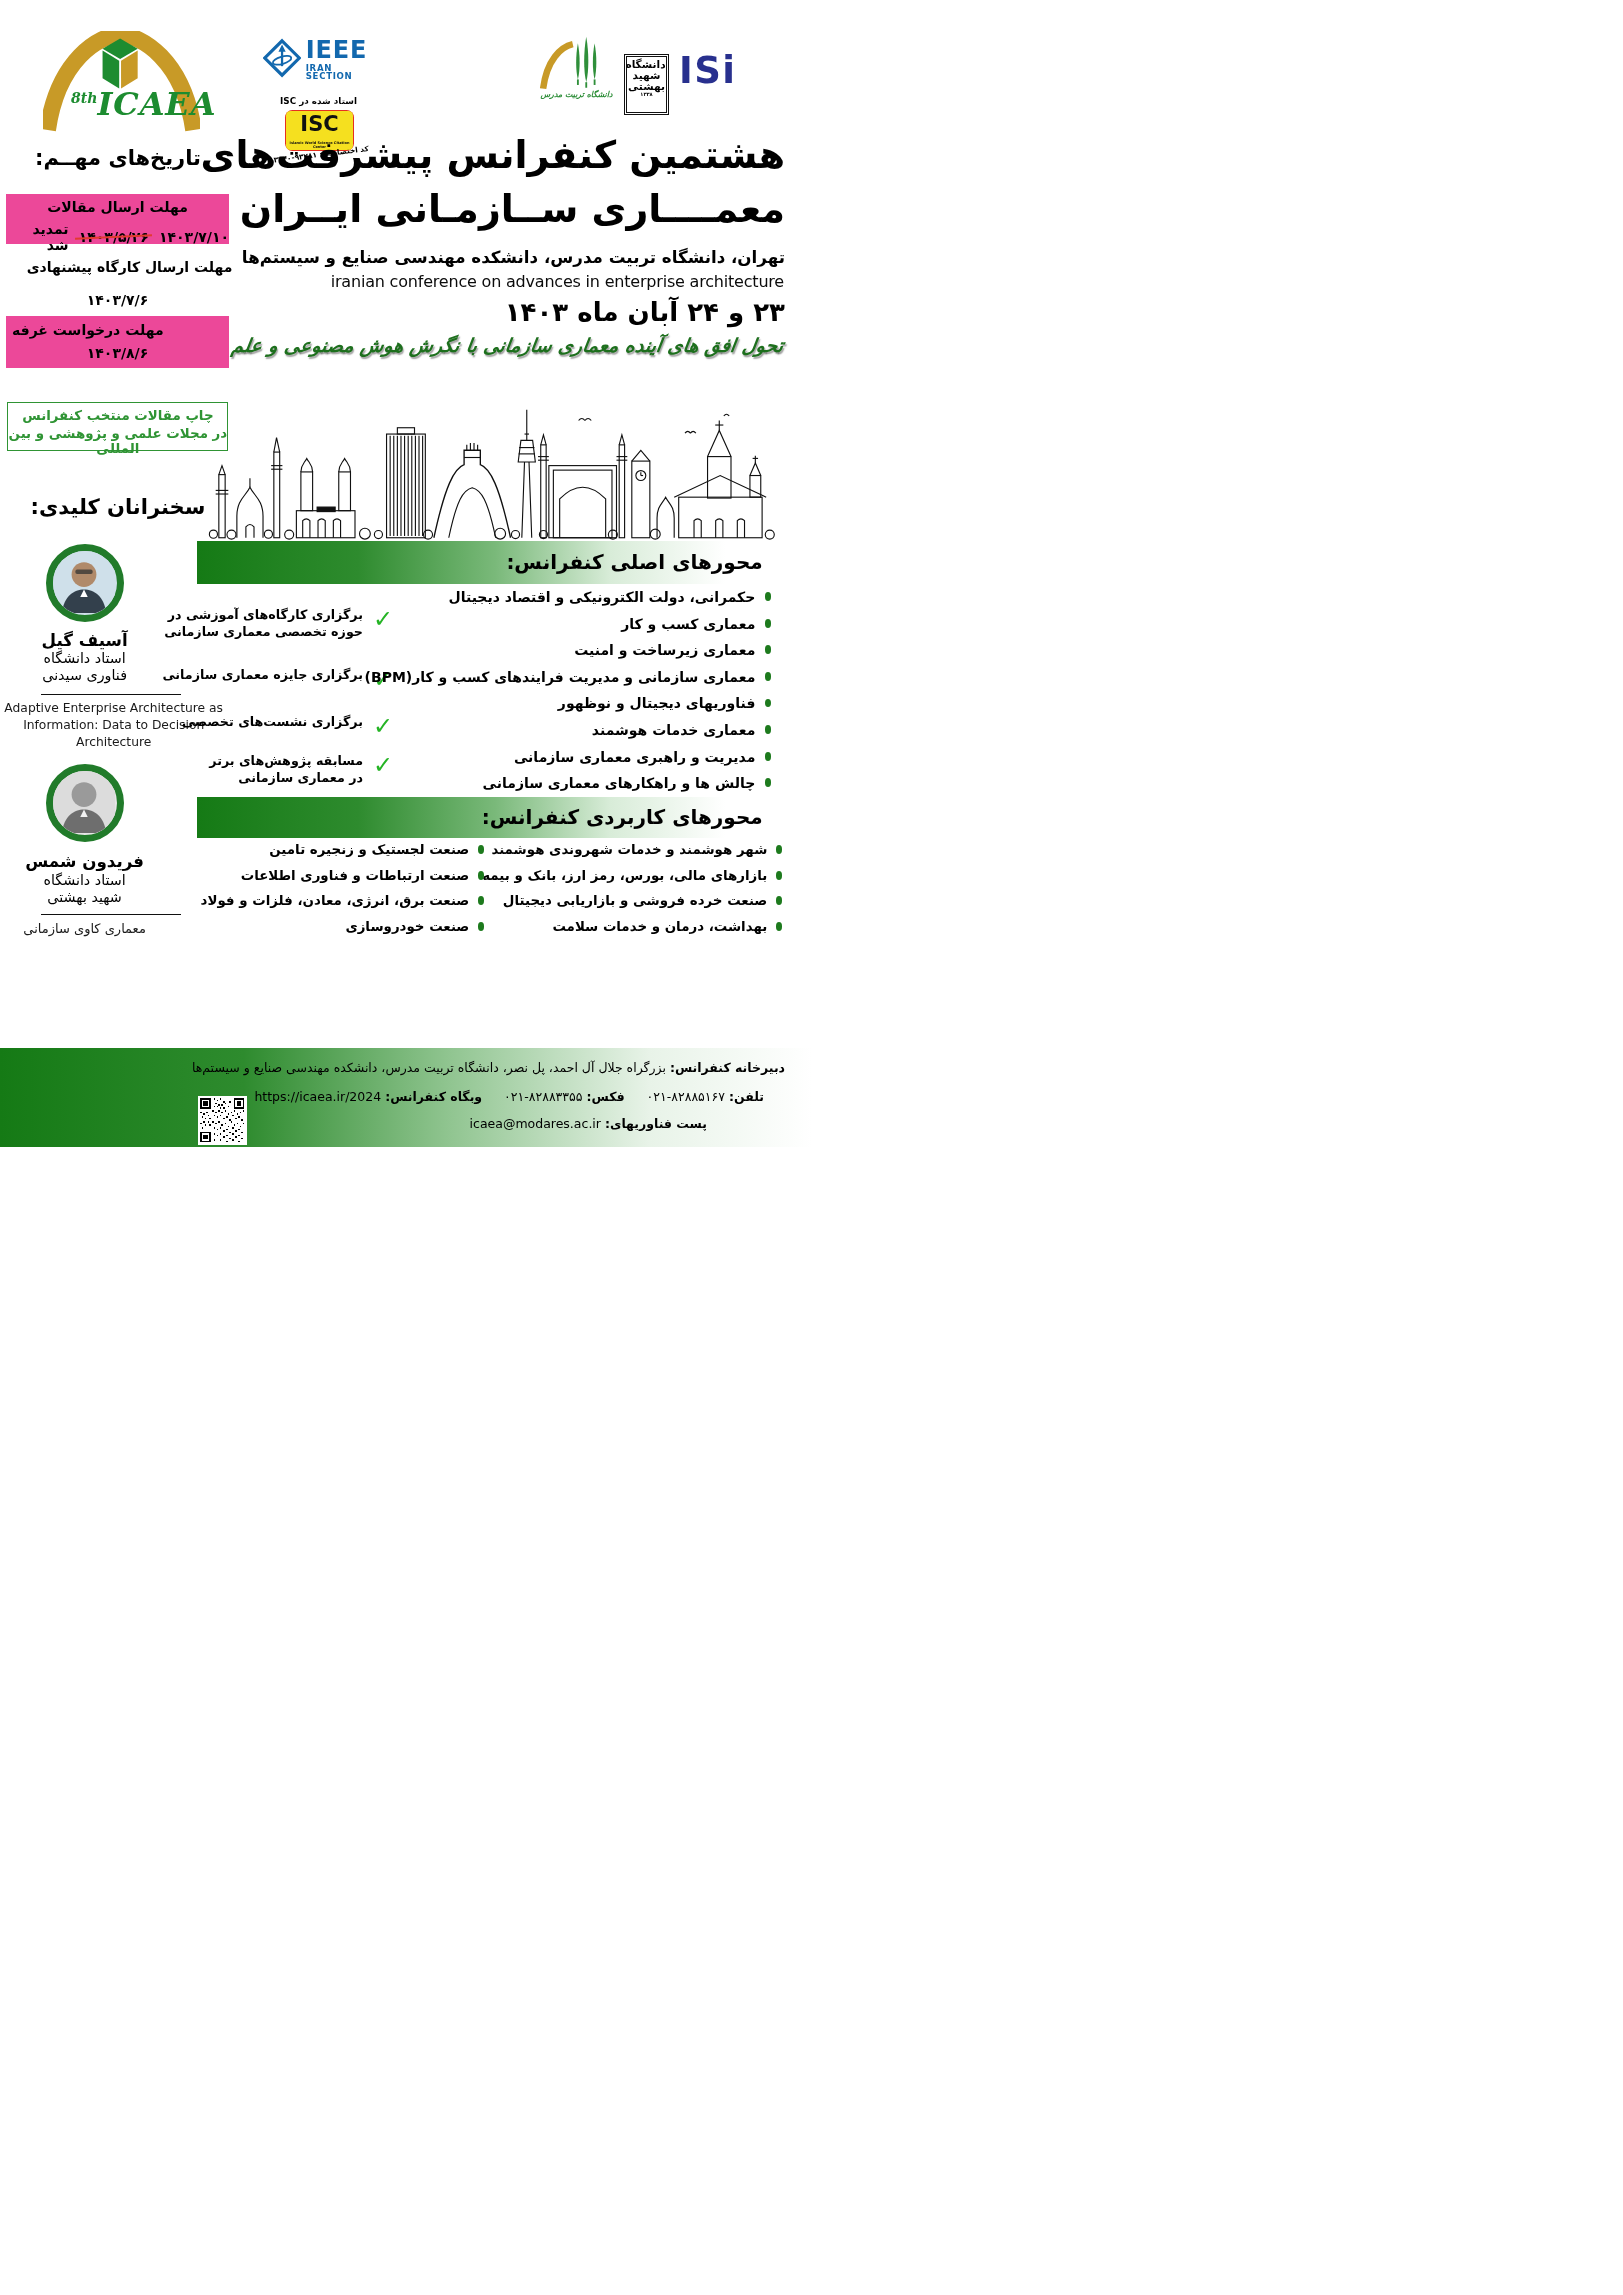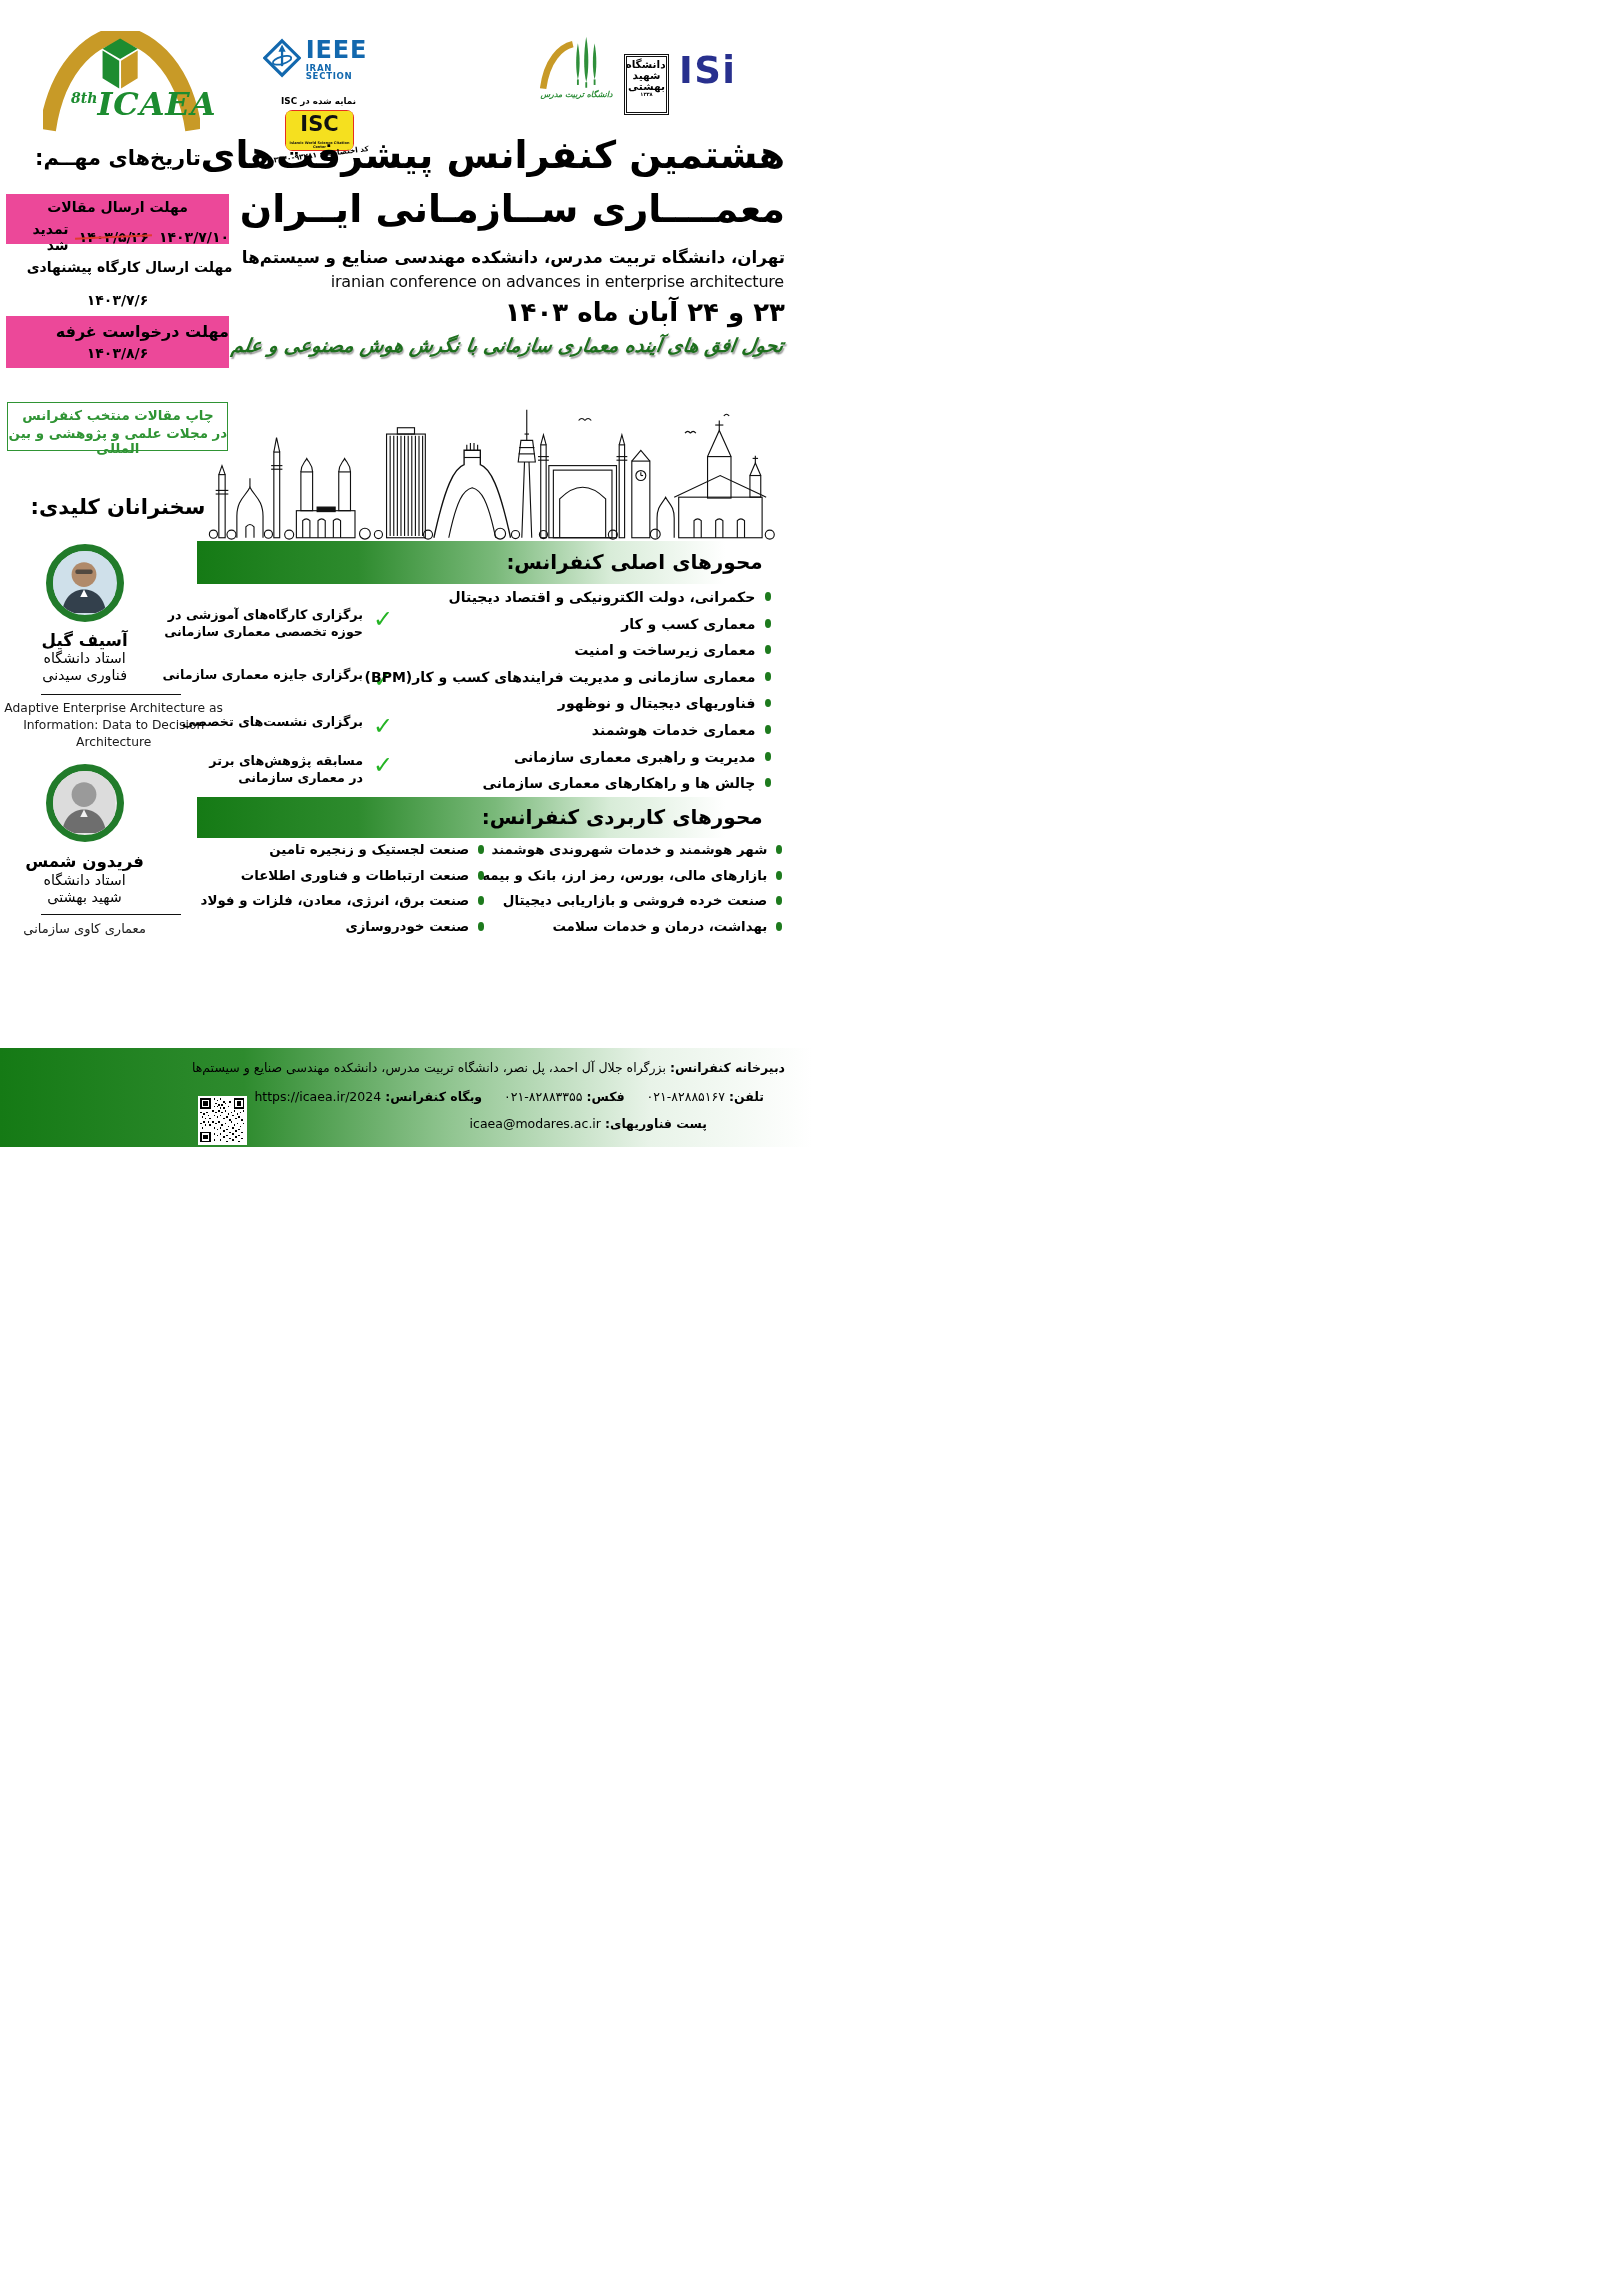--- a/index.html
+++ b/index.html
@@ -53,21 +53,21 @@
   .box-papers{left:6px;top:194px;width:223px;height:50px;}
   .box-label{position:absolute;top:4.6px;left:0;right:0;text-align:center;font-size:14px;font-weight:600;}
   .dates-row{position:absolute;top:27px;left:0;right:0;display:flex;direction:rtl;justify-content:center;
              align-items:center;gap:10.2px;font-size:14px;font-weight:600;}
   .strike{position:relative;}
   .strike::after{content:"";position:absolute;left:-3.7px;right:-3.7px;top:46%;height:2.3px;background:#e23b2e;
                  transform:rotate(-2.5deg);}
   .ws-label{left:18px;top:259px;width:223px;text-align:center;font-size:14px;font-weight:600;}
   .ws-date{left:6px;top:292px;width:223px;text-align:center;font-size:14px;font-weight:600;}
   .box-booth{left:6px;top:316px;width:223px;height:52px;}
-  .booth-label{position:absolute;top:5.6px;left:0;right:0;text-align:right;font-size:16px;font-weight:600;}
+  .booth-label{position:absolute;top:5.6px;left:6px;right:0;text-align:left;font-size:14px;font-weight:600;}
   .booth-date{position:absolute;top:29px;left:0;right:0;text-align:center;font-size:14px;font-weight:600;}
 
   .pub-box{left:7.4px;top:402px;width:221px;height:49px;border:1.9px solid #2f9434;text-align:center;
            color:#2f9434;font-weight:800;}
   .pub-l1{margin-top:4.6px;font-size:13.4px;}
   .pub-l2{margin-top:3.2px;font-size:13.4px;}
 
   
   .kn-title{left:7px;top:495px;width:222px;text-align:center;font-size:21px;font-weight:800;}
   .sp-photo{width:78px;height:78px;border-radius:50%;border:7.9px solid #217b2a;overflow:hidden;background:#cfe0ea;}
@@ -147,21 +147,21 @@
       <line x1="42" y1="60" x2="42" y2="24" stroke="#1268ae" stroke-width="5"></line>
       <polygon points="42,12 34,28 50,28" fill="#1268ae"></polygon>
       <ellipse cx="42" cy="47" rx="21" ry="8" fill="none" stroke="#1268ae" stroke-width="4" transform="rotate(-16 42 47)"></ellipse>
     </svg>
     <div class="ieee-texts">
       <div class="ieee-name">IEEE</div>
       <div class="ieee-sec">IRAN SECTION</div>
     </div>
   </div>
 
-  <div class="abs isc-note rtl">نمایه شده در ISC</div>
+  <div class="abs isc-note rtl">استاد شده در ISC</div>
   <div class="abs isc-badge">
     <div class="isc-inner">
       <div class="isc-ac">ISC</div>
       <div class="isc-full">Islamic World Science Citation Center</div>
     </div>
   </div>
   <div class="abs isc-code rtl">
     <span>کد اختصاصی:</span>
     <span class="num">۰۳۲۴۰-۹۳۲۸۱</span>
   </div>

